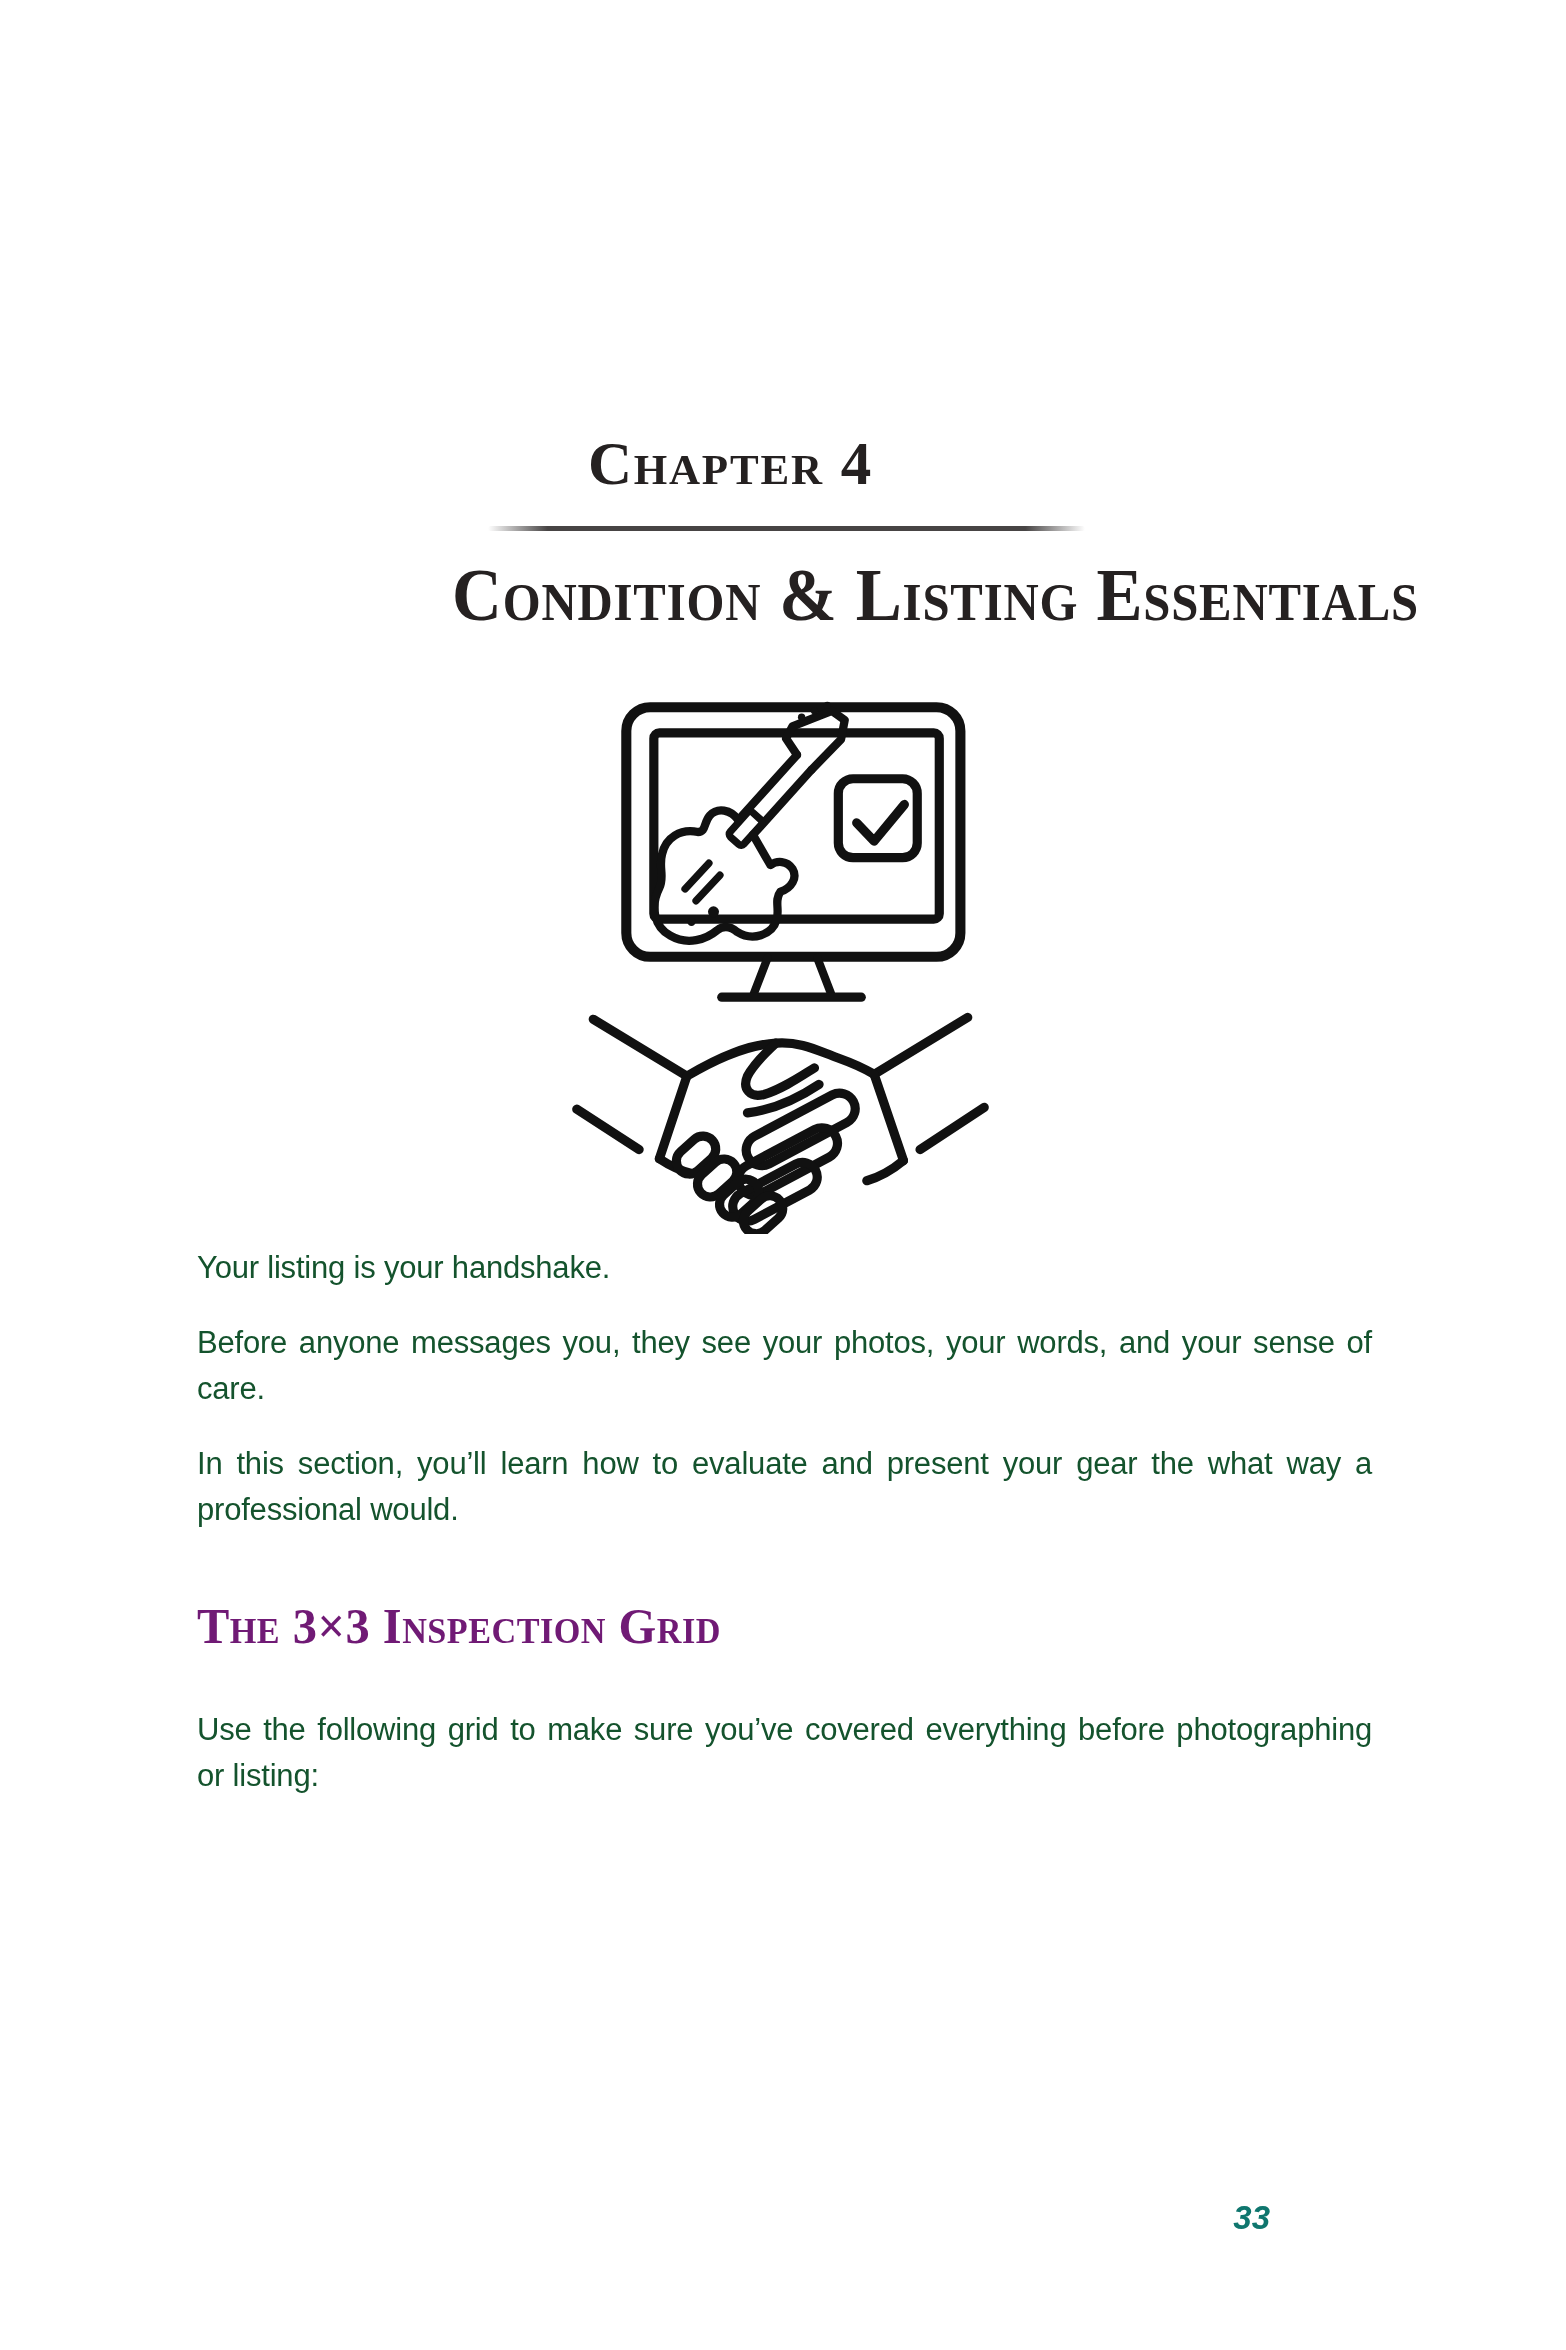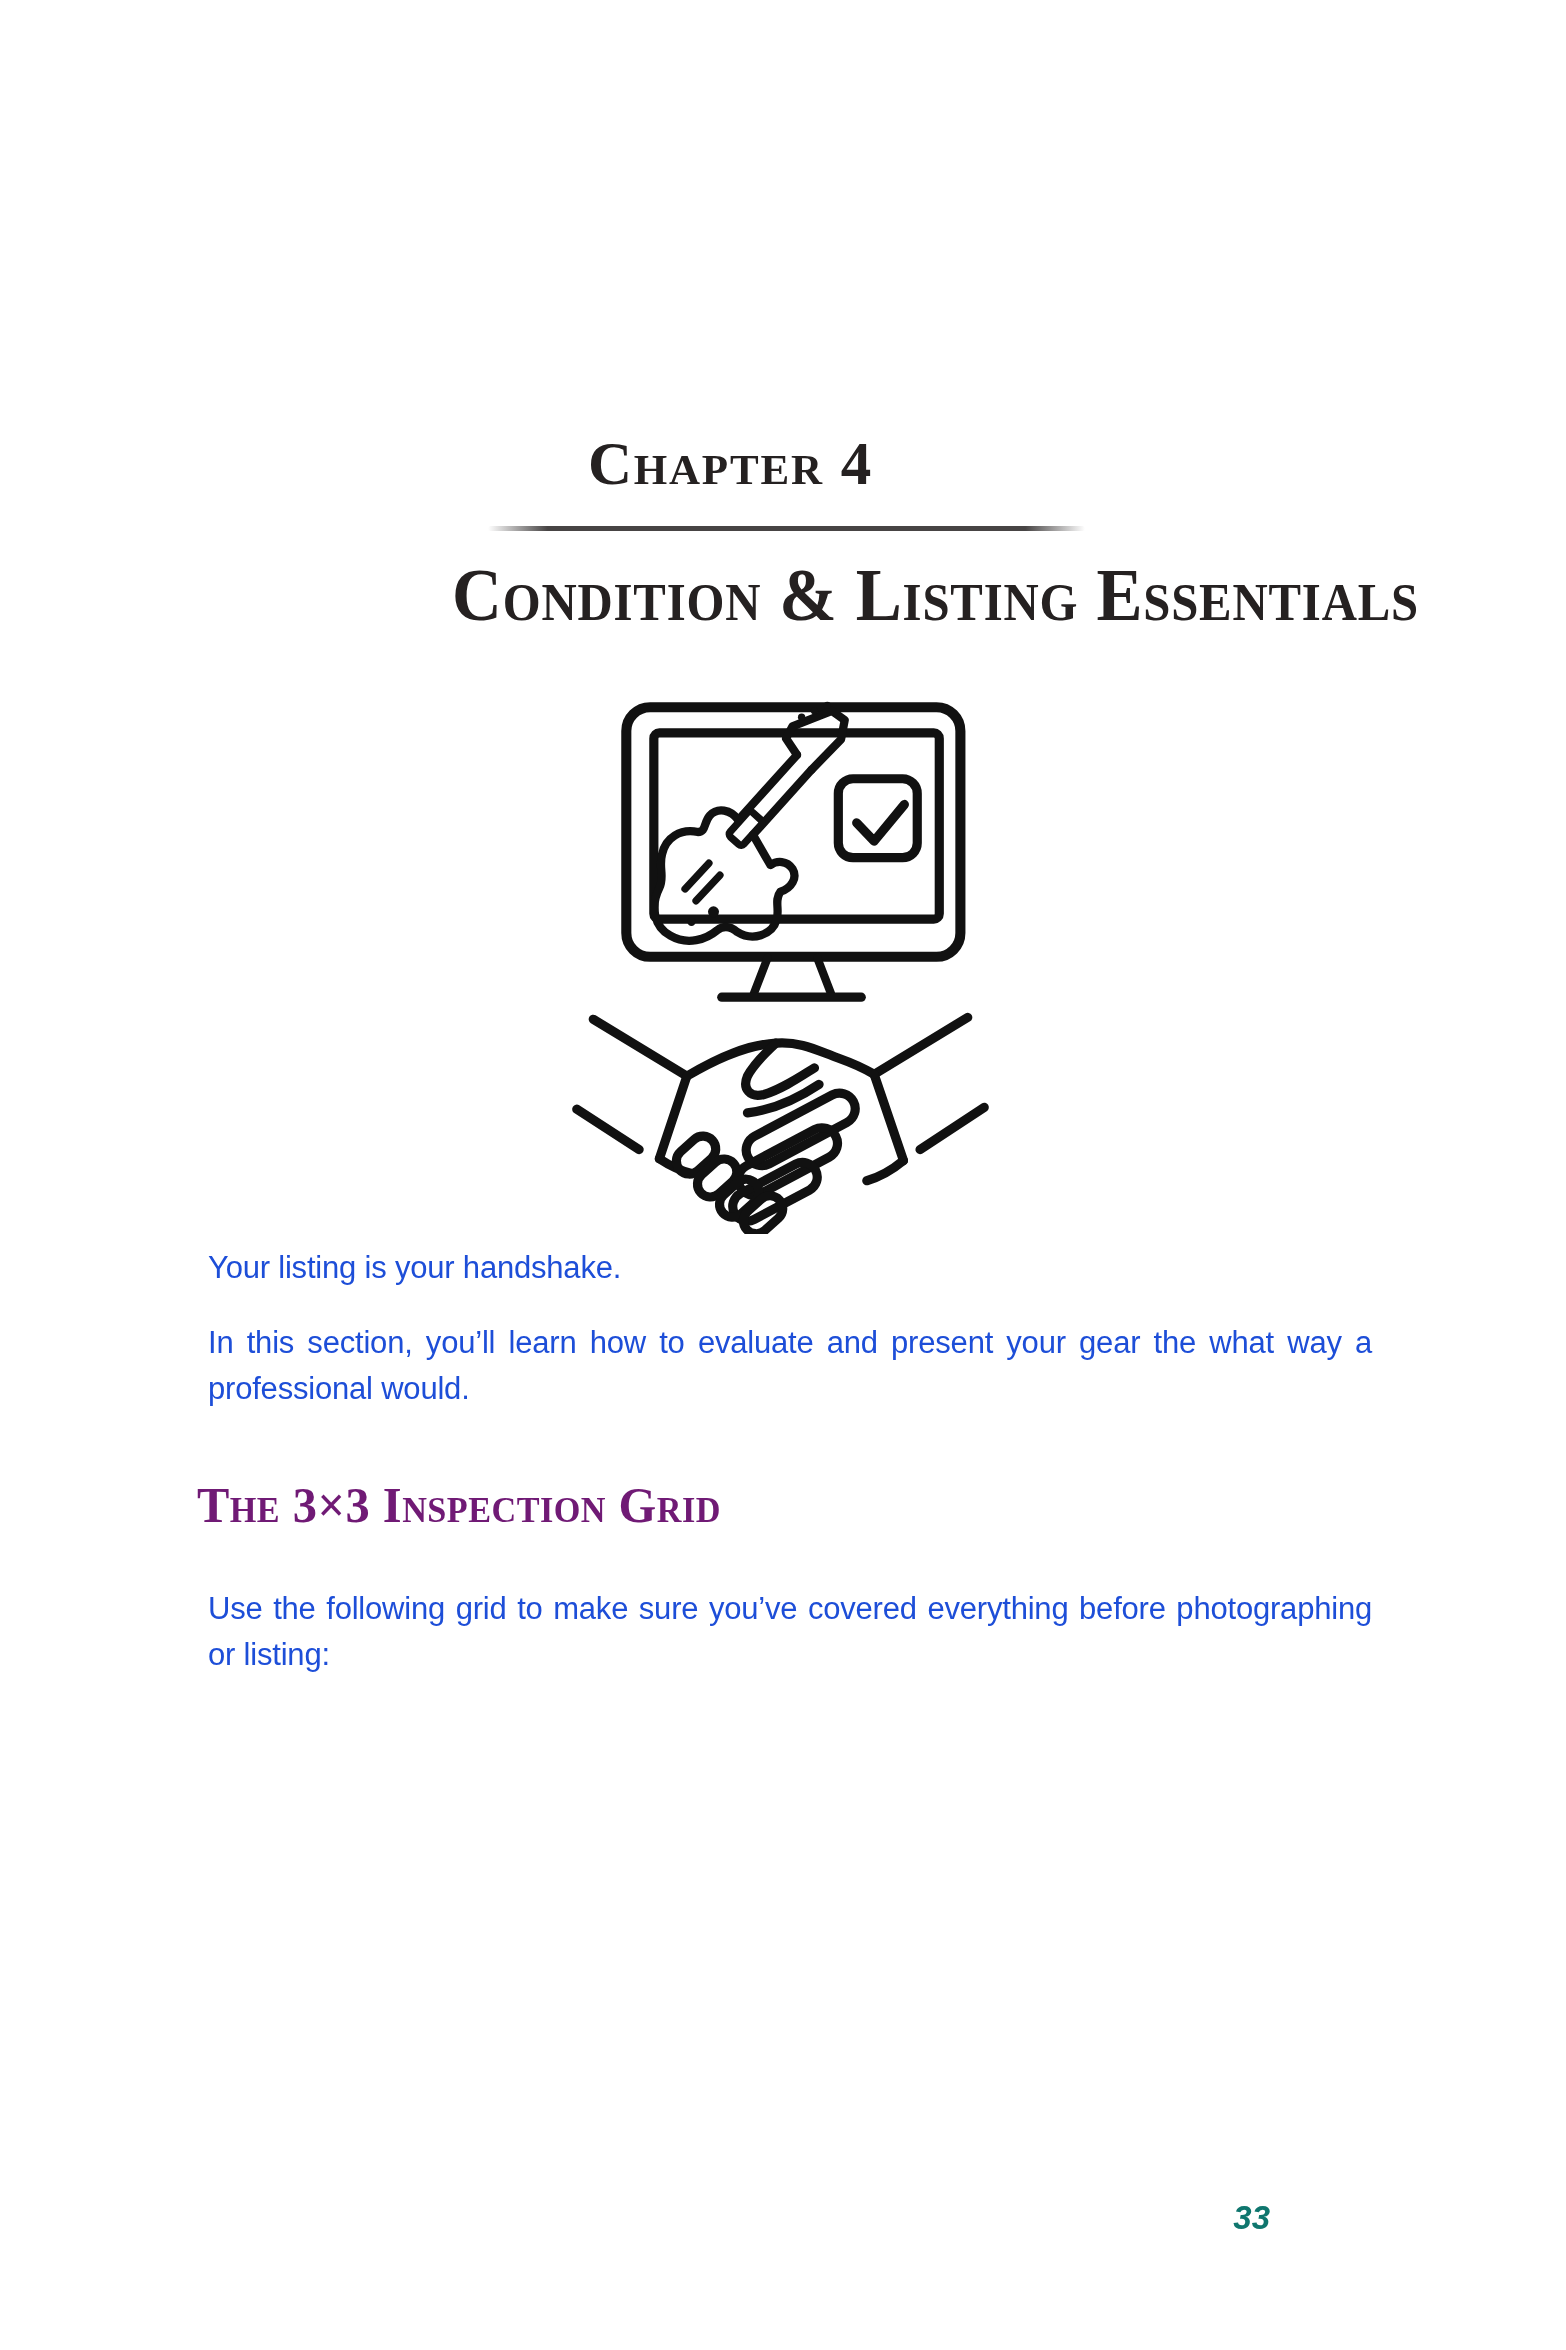--- a/index.html
+++ b/index.html
@@ -39,25 +39,25 @@
   }
   .page-title .inner{display:inline-block;transform:scaleX(0.92);transform-origin:center;}
   .illustration{
     position:absolute;top:698px;left:551px;width:459px;height:536px;
   }
   .illustration svg{display:block;width:100%;height:100%;}
   .content{
     position:absolute;top:1245px;left:197px;width:1175px;
   }
   .content p{
-    margin:0 0 29px 11px;
+    margin:0 0 29px 0;
     font-size:31px;line-height:46px;
     letter-spacing:-0.2px;
     text-align:justify;
-    color:#1d4ed8;
+    color:#14532d;
   }
   .content p em{font-style:italic;}
   .section-heading{
     margin:64px 0 51px 0;
     font-family:"Liberation Serif", serif;
     font-weight:700;
     font-variant:small-caps;
     font-size:51px;line-height:59px;
     letter-spacing:0.5px;
     color:#701a75;
@@ -150,20 +150,21 @@
         <rect x="-24" y="-14" width="48" height="28" rx="14" transform="translate(205,545) rotate(-42)"></rect>
         <rect x="-24" y="-14" width="48" height="28" rx="14" transform="translate(231,563) rotate(-42)"></rect>
 
         <path d="M384,504 C372,514 358,522 344,526"></path>
       </g>
     </svg>
   </div>
 
   <div class="content">
     <p>Your listing is your handshake.</p>
+    <p>Before anyone messages you, they see your photos, your words, and your sense of care.</p>
     <p>In this section, you’ll learn how to evaluate and present your gear the what way a professional would.</p>
 
     <div class="section-heading"><span class="inner">The 3×3 Inspection Grid</span></div>
 
     <p>Use the following grid to make sure you’ve covered everything before photographing or listing:</p>
   </div>
 
   <div class="page-number">33</div>
 
 </div>

